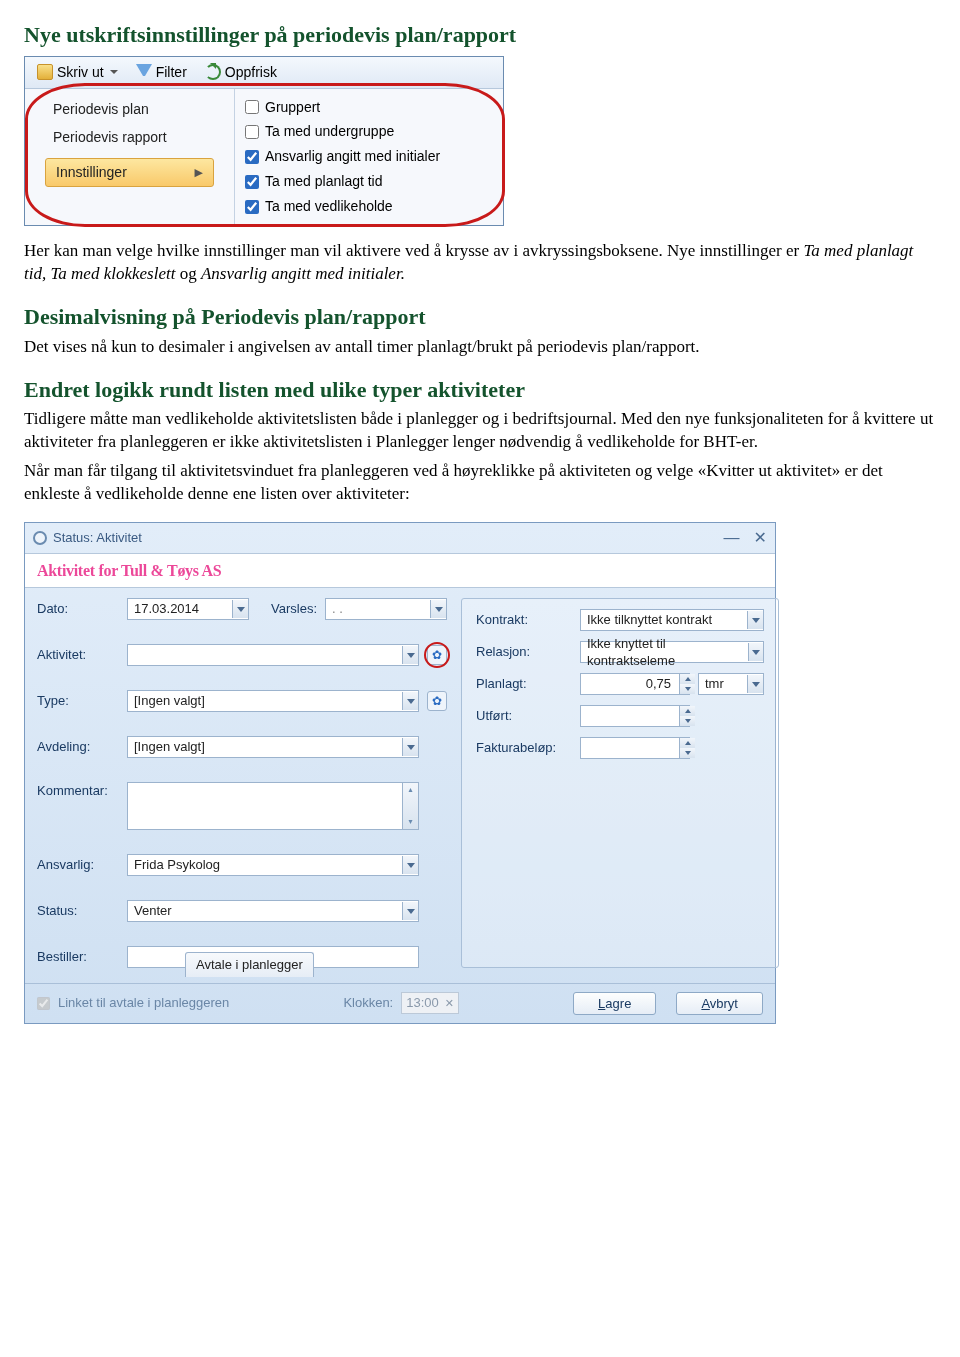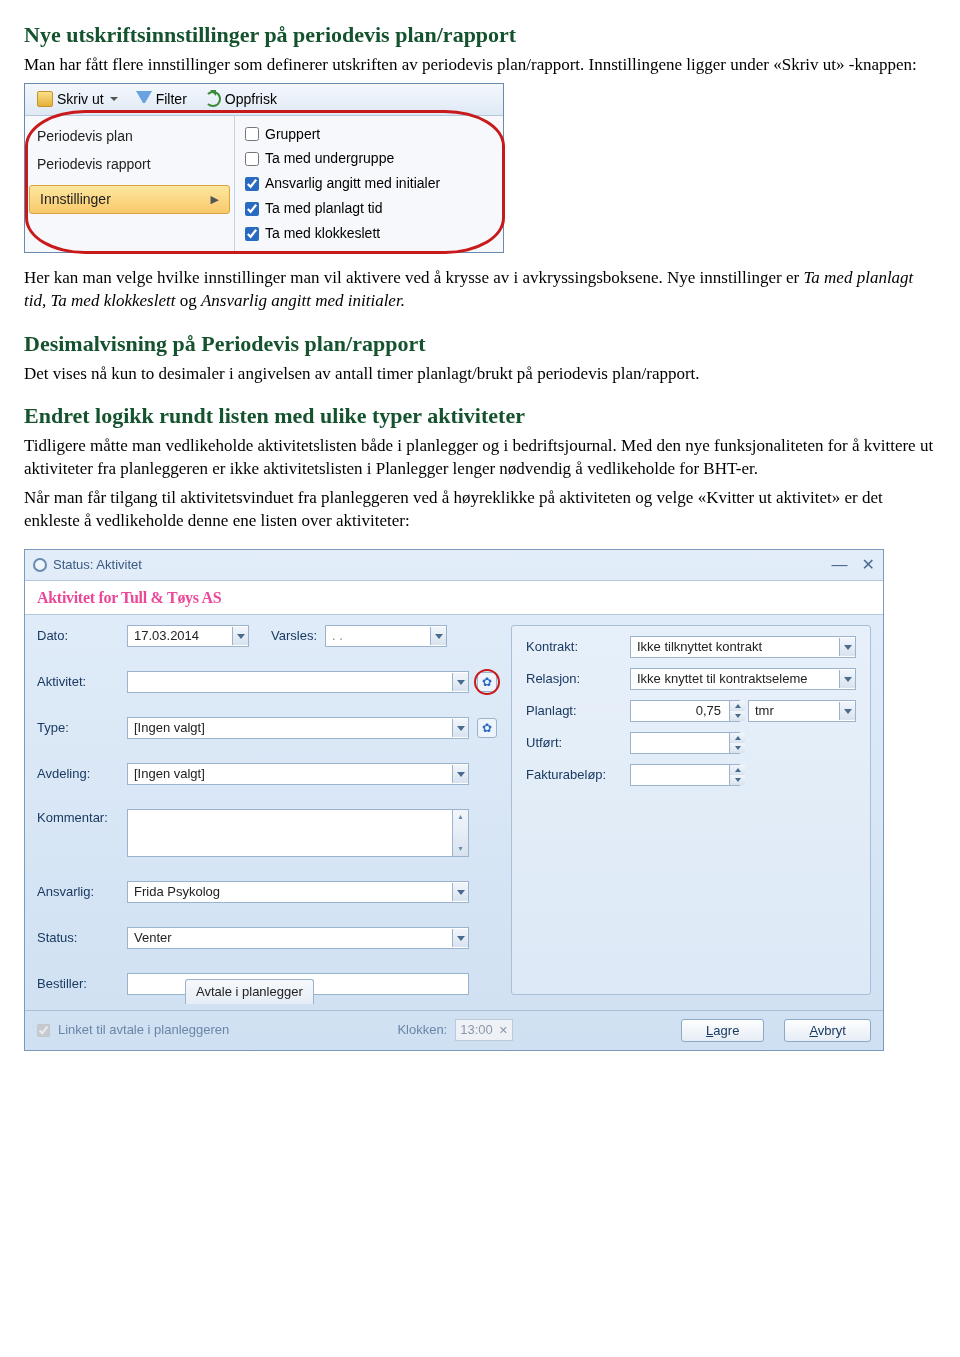--- a/index.html
+++ b/index.html
@@ -8,36 +8,36 @@
   p { margin-bottom: 6px; }
   .italic { font-style: italic; }
   .section { margin-bottom: 16px; }
 
   
   .menu-wrap { border: 1px solid #6a8bb0; background: #e5e5e5; width: 480px; margin: 6px 0 14px 0; font-family: 'Segoe UI', Tahoma, sans-serif; font-size: 14px; }
   .menu-toolbar { display: flex; align-items: center; padding: 4px 6px; gap: 6px; border-bottom: 1px solid #b6c8dc; background: linear-gradient(#f4f8fd,#dfe9f5); }
   .tool-btn { display: flex; align-items: center; gap: 4px; padding: 2px 6px; cursor: pointer; }
   .tool-btn .ico { width: 16px; height: 16px; display: inline-block; }
   .menu-body { display: flex; background: #f6f8fc; }
-  .menu-left { width: 210px; border-right: 1px solid #c4d2e3; padding: 6px 0; display:flex; flex-direction:column;}
+  .menu-left { width: 210px; border-right: 1px solid #c4d2e3; padding: 6px 16px; display:flex; flex-direction:column;}
   .m-item { padding: 5px 12px; color: #222; cursor: default; }
   .m-item.hl { background: linear-gradient(#fde7a0,#f9c96a); border: 1px solid #d9a33f; border-radius: 3px; margin: 0 4px; padding: 4px 10px; display:flex; justify-content:space-between; align-items:center;}
   .m-item.hl .arrow { font-size: 11px; color: #555; }
   .menu-right { flex:1; padding:6px 8px; position: relative; }
   .red-ring { position:absolute; top: -6px; left: -210px; right:-2px; bottom:-2px; border:3px solid #c81a1a; border-radius: 60px/36px; pointer-events:none; }
   .chk-row { display:flex; align-items:center; gap:6px; padding: 3px 2px; }
   .chk-row input { width:14px; height:14px; accent-color: #2a6bc2; }
   .ico-printer { background: linear-gradient(#f9e08a,#e3b03a); border:1px solid #c7922b; border-radius:2px; }
   .ico-down { width:0; height:0; border-left:4px solid transparent; border-right:4px solid transparent; border-top:4px solid #555; display:inline-block; margin-left:2px;}
   .ico-filter { width:0; height:0; border-left:7px solid transparent; border-right:7px solid transparent; border-top:12px solid #6aa4e0; }
   .ico-refresh { border:2px solid #3a8a3a; border-left-color:transparent; border-radius:50%; width:14px; height:14px; display:inline-block; position:relative; }
   .ico-refresh::after{content:"";position:absolute;top:-3px;left:3px;border:3px solid transparent;border-top-color:#3a8a3a;border-right-color:#3a8a3a;}
 
   
-  .dlg { border:1px solid #7a9ac0; background: linear-gradient(#e2edf9,#cfe0f2); width: 860px; margin-top:12px; font-family: 'Segoe UI', Tahoma, sans-serif; font-size: 13px; color:#222; }
+  .dlg { border:1px solid #7a9ac0; background: linear-gradient(#e2edf9,#cfe0f2); width: 752px; margin-top:12px; font-family: 'Segoe UI', Tahoma, sans-serif; font-size: 13px; color:#222; }
   .dlg-title { display:flex; align-items:center; justify-content:space-between; padding:4px 8px; }
   .dlg-title .left { display:flex; align-items:center; gap:6px; color:#3a5a82;}
   .dlg-title .gear { width:14px; height:14px; border:2px solid #6a8bb0; border-radius:50%; background:#eef4fb; }
   .dlg-title .ctl { display:flex; gap:14px; color:#4a6a90; font-size:16px;}
   .dlg-head { background:#fff; border-top:1px solid #b6c8dc; border-bottom:1px solid #b6c8dc; padding:6px 12px; font-weight:bold; font-size:16px; color:#ec4899; font-family: Liberation Serif, serif; letter-spacing: -0.3px;}
   .dlg-body { padding:10px 12px 8px 12px; display:flex; gap:14px; }
   .col-l { flex:1; display:flex; flex-direction:column; gap:24px;}
   .col-r { width: 360px; border:1px solid #a9bfd8; border-radius:3px; background:rgba(255,255,255,0.25); padding:10px 14px; display:flex; flex-direction:column; gap:10px;}
   .frow { display:flex; align-items:center; gap:8px; }
   .flabel { width: 82px; color:#1a3a62; }
@@ -70,21 +70,20 @@
   .klokk { display:flex; align-items:center; gap:8px; color:#6a86a6;}
   .klokk .tbox { background:#eef1f5; border:1px solid #bcc9d8; color:#8a99ab; padding:1px 4px; display:flex; align-items:center; gap:6px;}
   .klokk .tbox .x{font-size:11px;color:#8a99ab;}
   .btn-row { display:flex; gap:20px; }
 </style>
 </head>
 <body>
 
 <div class="section">
   <h2>Nye utskriftsinnstillinger på periodevis plan/rapport</h2>
-  <p>Man har fått flere innstillinger som definerer utskriften av periodevis plan/rapport. Innstillingene ligger under «Skriv ut» -knappen:</p>
 
   <div class="menu-wrap">
     <div class="menu-toolbar">
       <div class="tool-btn">
         <span class="ico ico-printer"></span>
         <span>Skriv ut</span>
         <span class="ico-down"></span>
       </div>
       <div class="tool-btn">
         <span class="ico ico-filter"></span>
@@ -119,21 +118,21 @@
         <div class="chk-row">
             <input type="checkbox" checked="" style="">
             <span>Ansvarlig angitt med initialer</span>
           </div>
         <div class="chk-row">
             <input type="checkbox" checked="" style="">
             <span>Ta med planlagt tid</span>
           </div>
         <div class="chk-row">
             <input type="checkbox" checked="" style="">
-            <span>Ta med klokkeslett</span>
+            <span>Ta med vedlikeholde</span>
           </div>
       </div>
     </div>
   </div>
 
   <p>
     <span>Her kan man velge hvilke innstillinger man vil aktivere ved å krysse av i avkryssingsboksene. Nye innstillinger er </span><span class="italic">Ta med planlagt tid, Ta med klokkeslett</span><span> og </span><span class="italic">Ansvarlig angitt med initialer.</span>
   </p>
 </div>
 

